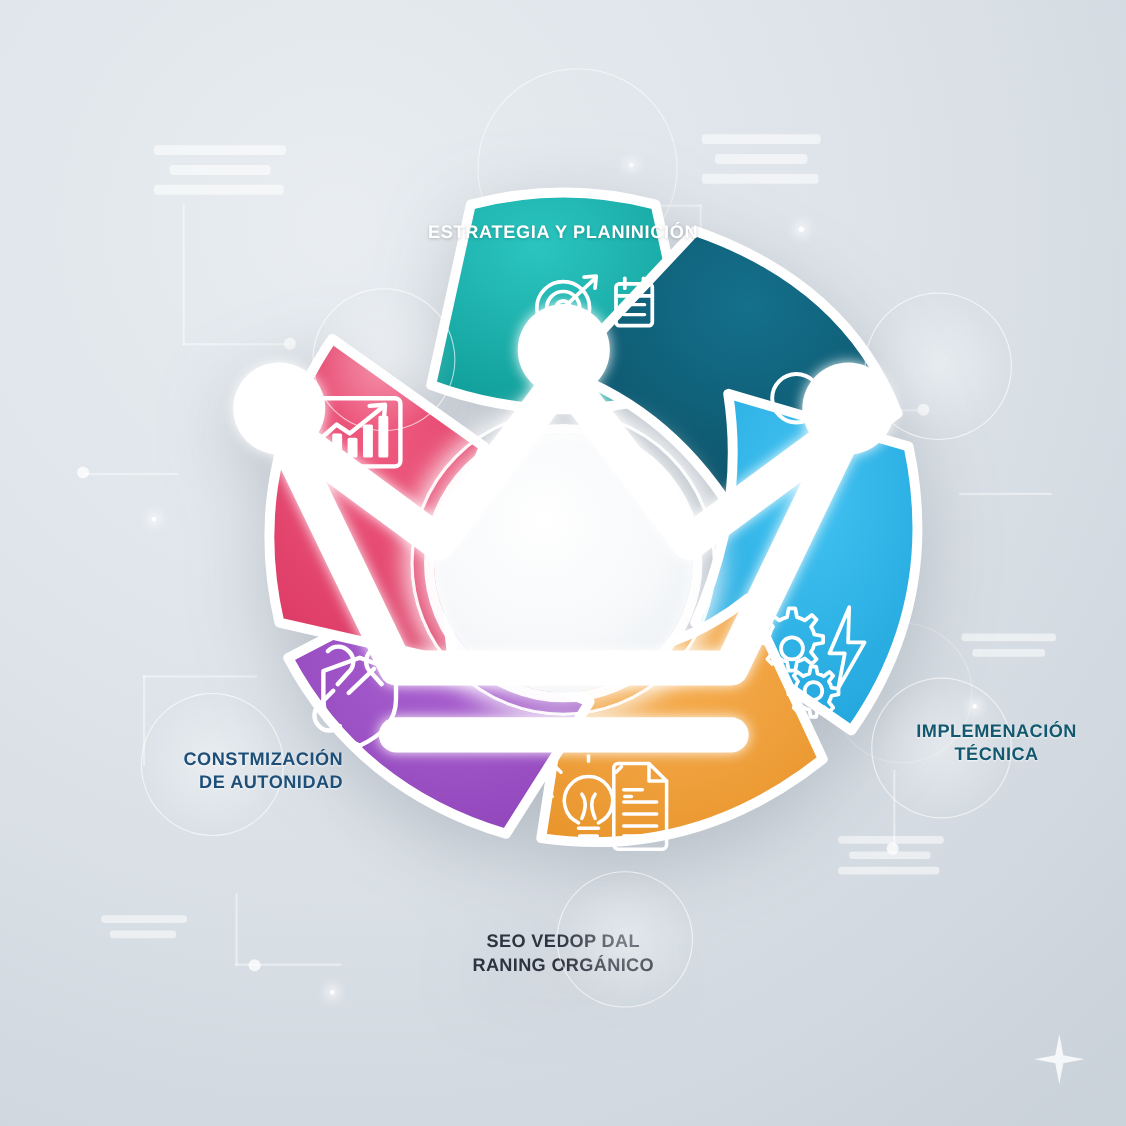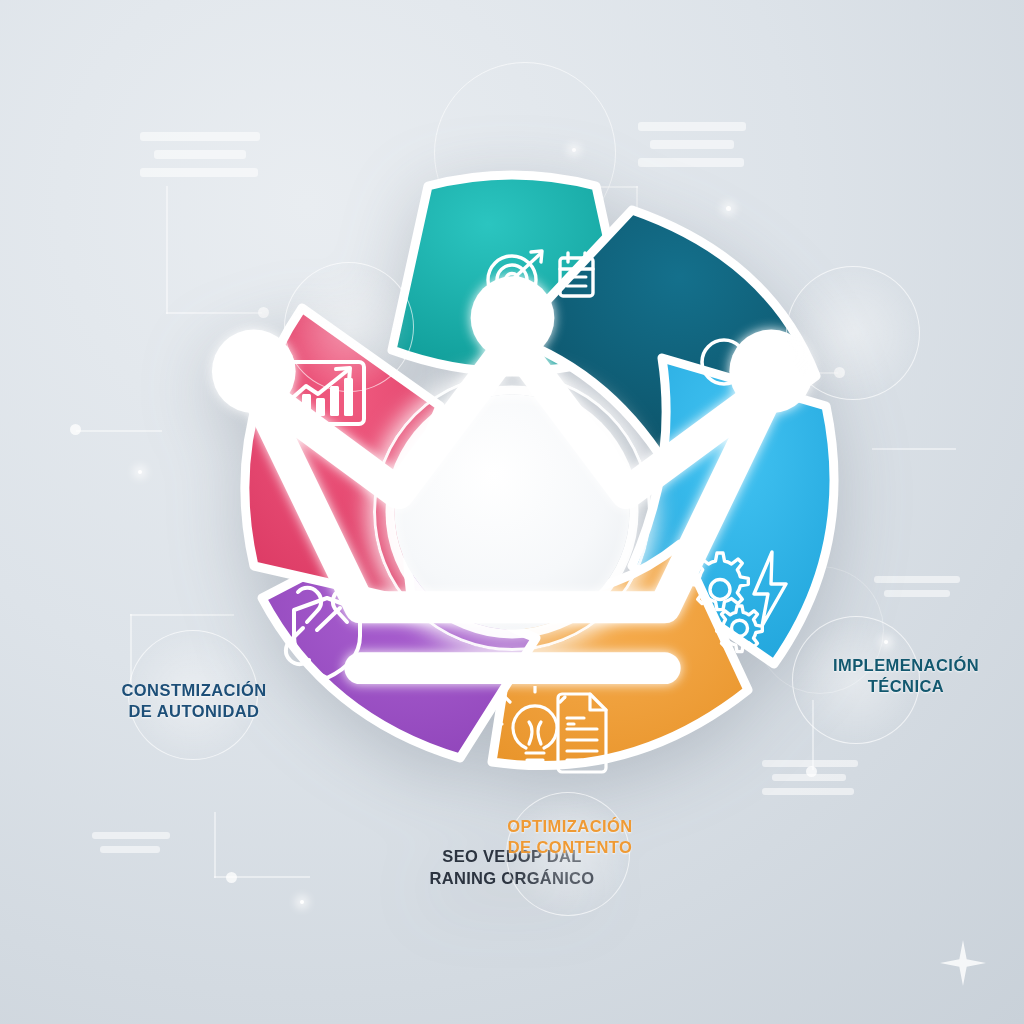--- a/index.html
+++ b/index.html
@@ -374,25 +374,24 @@
       <path d="M64 11 L78 10 L77 24" stroke-width="4"></path>
     </svg>
   </div>
 
   <div class="label-halo" style="left:284px; top:262px; width:128px; height:128px;"></div>
   <div class="label-halo" style="left:786px; top:266px; width:132px; height:132px;"></div>
   <div class="label-halo" style="left:792px; top:616px; width:126px; height:126px;"></div>
   <div class="label-halo" style="left:506px; top:792px; width:122px; height:122px;"></div>
   <div class="label-halo" style="left:128px; top:630px; width:128px; height:128px;"></div>
 
+  <div class="seg-label" style="left:368px; top:202px; width:288px;">ESTRATEGIA Y PLANINICIÓN</div>
 
 
   <div class="olabel right" style="left:788px; top:655px; width:236px; color:#12586f;">IMPLEMENACIÓN
 TÉCNICA</div>
 
-  <div class="olabel" style="left:452px; top:816px; width:236px; text-align:center; color:#ef9a34;">OPTIMIZACIÓN
-DE CONTENTO</div>
-
-  <div class="olabel left" style="left:76px; top:680px; width:236px; color:#1d4f78;">CONSTMIZACIÓN
+
+  <div class="olabel left" style="left:76px; top:680px; width:236px; color:#1d4f78;text-align:right;">CONSTMIZACIÓN
 DE AUTONIDAD</div>
 
 
 </div>
 
 </body></html>

